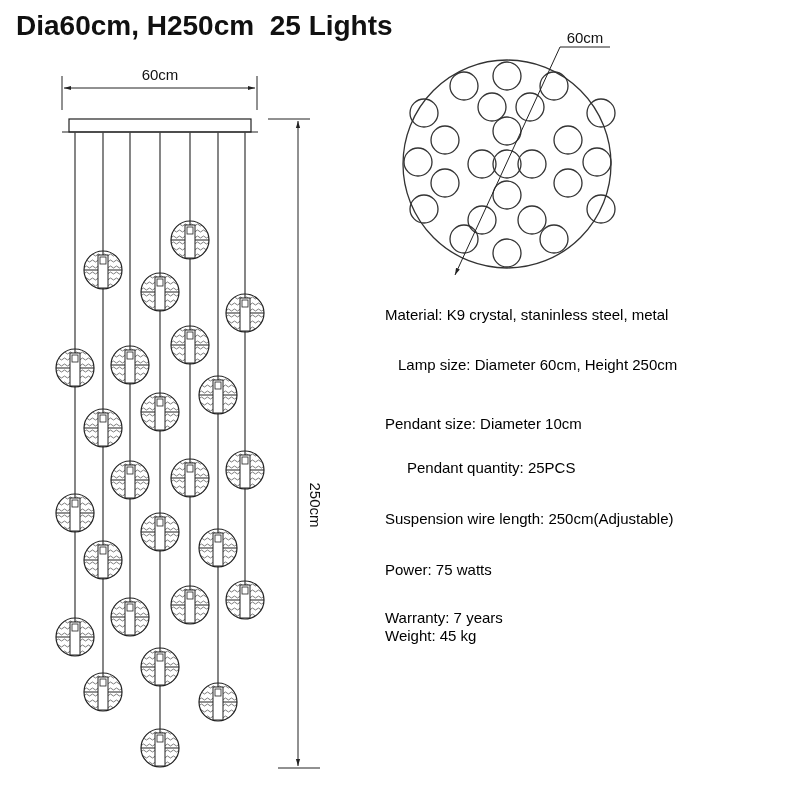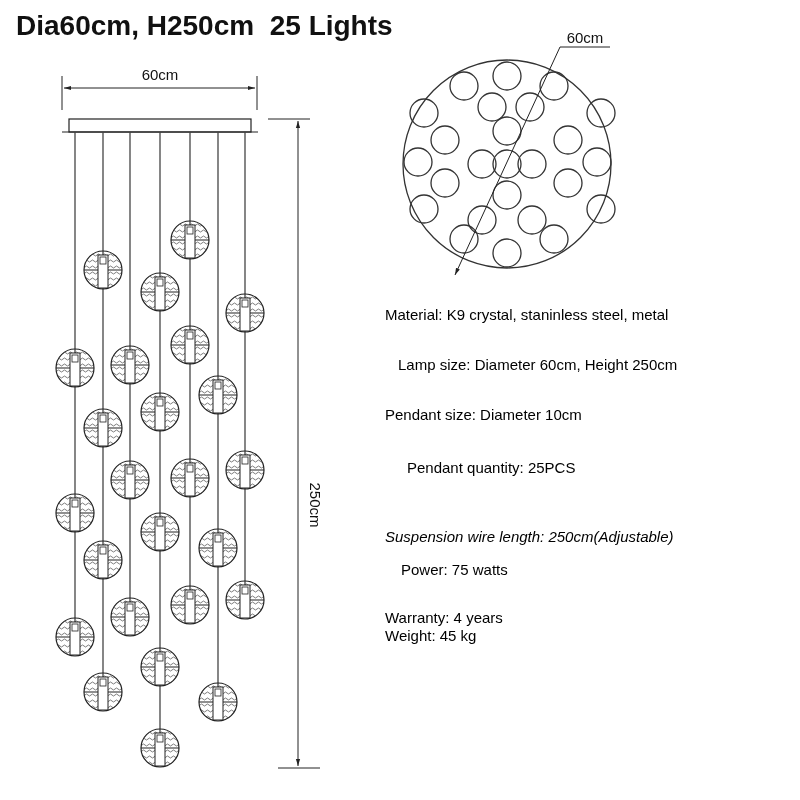--- a/index.html
+++ b/index.html
@@ -124,19 +124,19 @@
       </g>
     <line x1="455" y1="275" x2="560" y2="47" stroke="#222" stroke-width="1" marker-start="url(#arr)"></line>
     <line x1="560" y1="47" x2="610" y2="47" stroke="#222" stroke-width="1"></line>
     <text id="diameter-label" class="dim-label" x="585" y="43" text-anchor="middle">60cm</text>
   </g>
 </svg>
 
 <div id="specs">
     <div class="spec" style="top: 306px;">Material: K9 crystal, staninless steel, metal</div>
     <div class="spec" style="top: 356px; left: 389px; margin-left: 9px;">Lamp size: Diameter 60cm, Height 250cm</div>
-    <div class="spec" style="top: 406px;">Pendant size: Diameter 10cm</div>
+    <div class="spec" style="top: 415px;">Pendant size: Diameter 10cm</div>
     <div class="spec" style="top: 459px; margin-left: 22px;">Pendant quantity: 25PCS</div>
-    <div class="spec" style="top: 528px; font-style: italic;">Suspension wire length: 250cm(Adjustable)</div>
-    <div class="spec" style="top: 561px; margin-left: 16px;">Power: 75 watts</div>
-    <div class="spec" style="top: 609px;">Warranty: 4 years</div>
+    <div class="spec" style="top: 510px;">Suspension wire length: 250cm(Adjustable)</div>
+    <div class="spec" style="top: 561px;">Power: 75 watts</div>
+    <div class="spec" style="top: 609px;">Warranty: 7 years</div>
     <div class="spec" style="top: 627px;">Weight: 45 kg</div>
   </div>
 
 </body></html>

